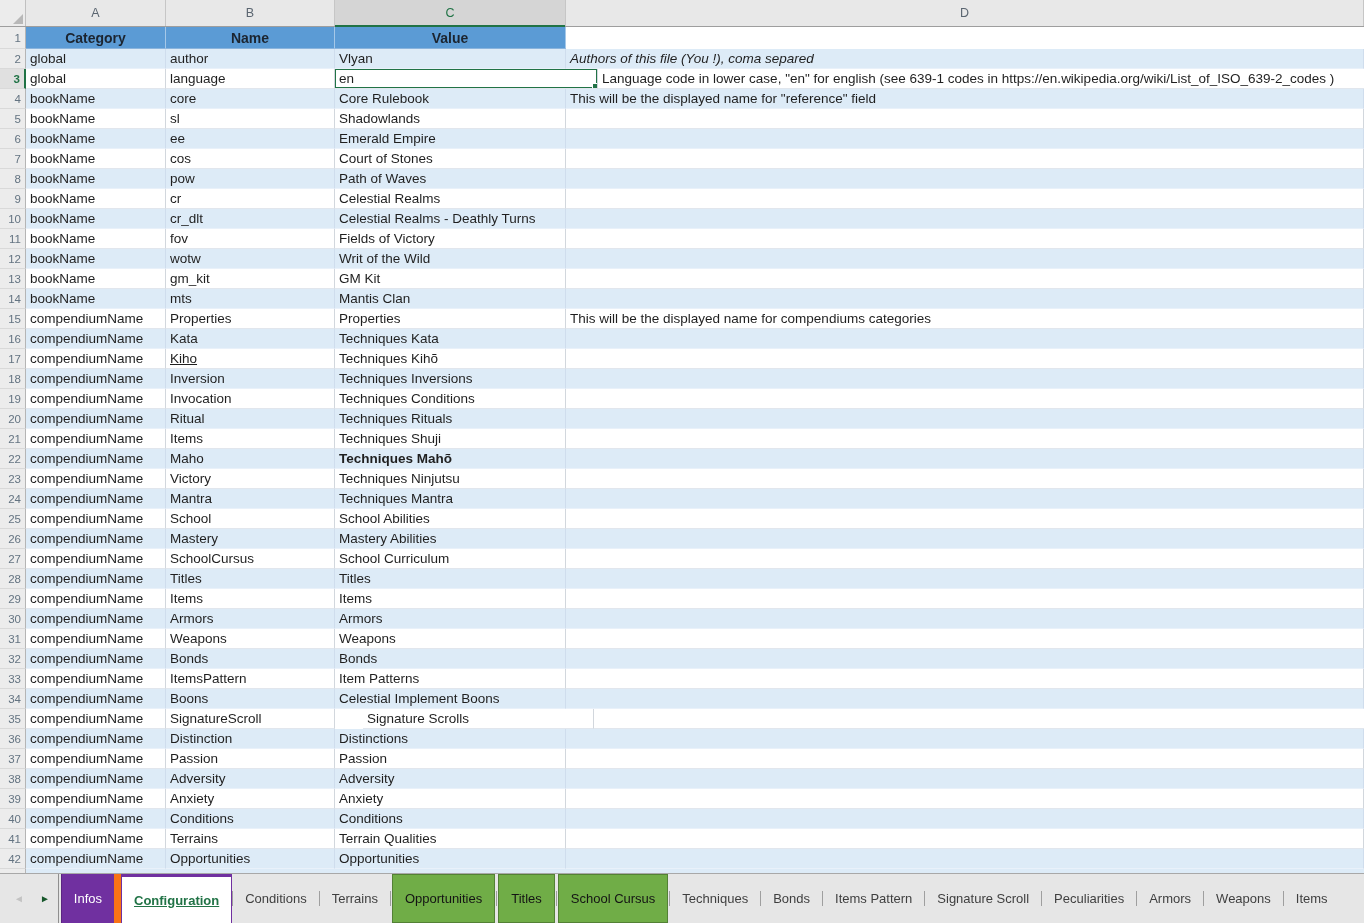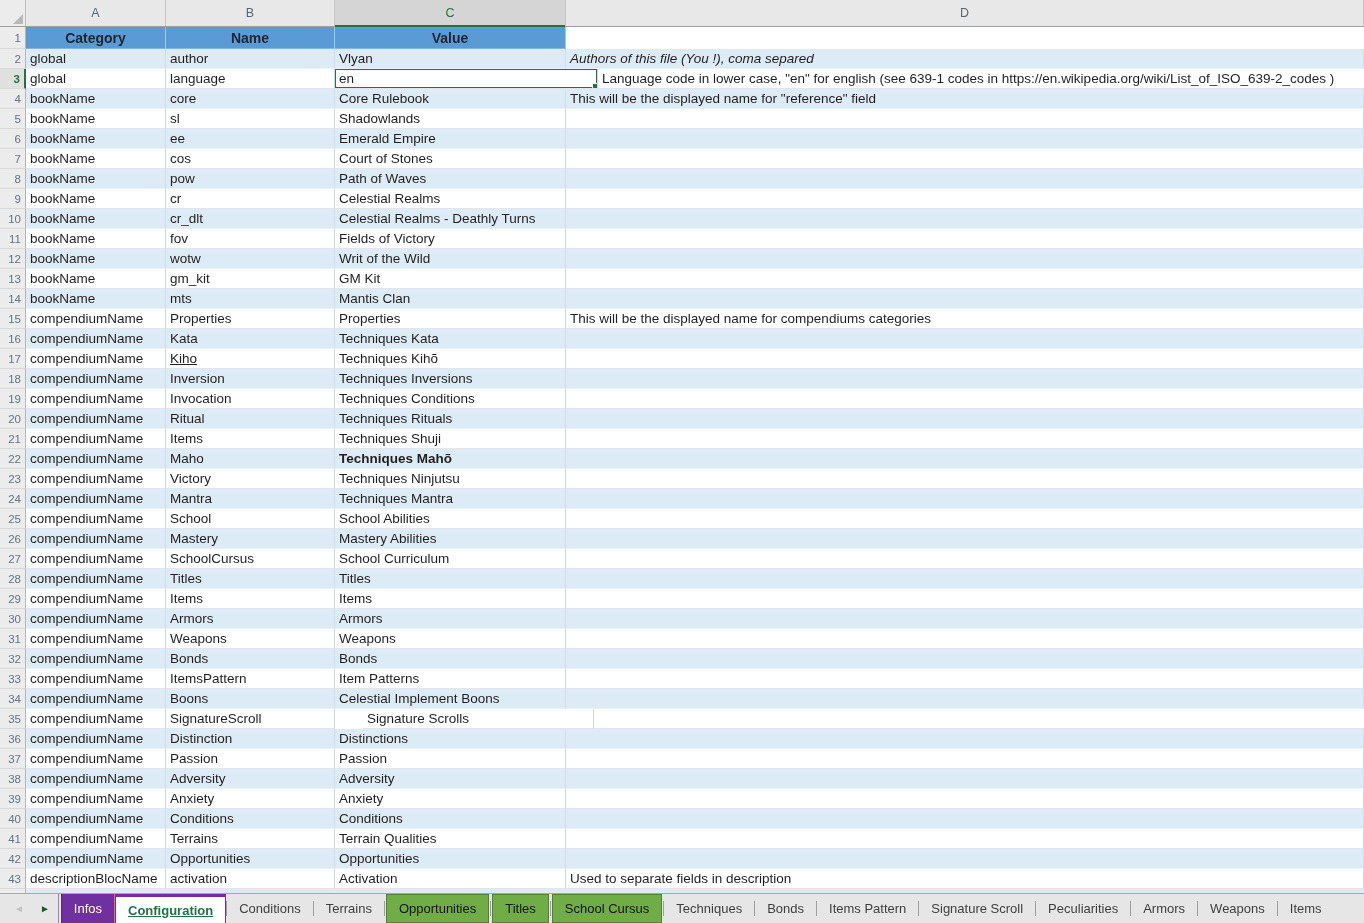--- a/index.html
+++ b/index.html
@@ -46,21 +46,21 @@
   .tabbar{flex:1;min-height:0;background:#E6E6E6;border-top:1px solid #a8a8a8;box-sizing:border-box;
     display:flex;align-items:stretch;overflow:hidden;}
   .nav{display:flex;align-items:center;flex:none;padding:0 6px 0 14px;gap:16px;}
   .arrow{font-size:10px;line-height:1;cursor:default;}
   .arrow.dis{color:#c3c3c3;}
   .arrow.en{color:#17572b;}
   .tallsep{width:1px;background:#8f8f8f;margin:0 2px;flex:none;}
   .tabs{display:flex;align-items:stretch;flex:1;min-width:0;overflow:hidden;}
   .tab{flex:none;display:flex;align-items:center;padding:0 12px;font-size:13px;color:#3f3f3f;
     white-space:nowrap;cursor:pointer;box-sizing:border-box;}
-  .tab.purple{background:#7030A0;color:#fff;border-left:1px solid #5b2482;border-right:1px solid #f97316;}
+  .tab.purple{background:#7030A0;color:#fff;border-left:1px solid #5b2482;border-right:7px solid #f97316;}
   .tab.active{background:#fff;color:#217346;font-weight:bold;text-decoration:underline;
     border-left:1px solid #7030A0;border-right:1px solid #7030A0;border-top:3px solid #7030A0;}
   .tab.green{background:#70AD47;color:#141414;border:1px solid #538135;margin:0 1px;}
   .tabsep{width:1px;height:15px;background:#9f9f9f;align-self:center;flex:none;}
 </style>
 </head>
 <body>
 
 <div class="app">
 
@@ -361,27 +361,20 @@
         <div class="cell" style="width: 169px;">Terrains</div>
         <div class="cell" style="width: 231px;">Terrain Qualities</div>
         <div class="cell" style="width: 798px;"></div>
       </div>
       <div class="row band">
         <div class="gut">42</div>
         <div class="cell" style="width: 140px;">compendiumName</div>
         <div class="cell" style="width: 169px;">Opportunities</div>
         <div class="cell" style="width: 231px;">Opportunities</div>
         <div class="cell" style="width: 798px;"></div>
-      </div>
-      <div class="row">
-        <div class="gut">43</div>
-        <div class="cell" style="width: 140px;">descriptionBlocName</div>
-        <div class="cell" style="width: 169px;">activation</div>
-        <div class="cell" style="width: 231px;">Activation</div>
-        <div class="cell" style="width: 798px;">Used to separate fields in description</div>
       </div>
     </div>
 
   <div class="partial">
     <div class="pgut"></div>
     <div class="pfill"></div>
   </div>
 
   <div class="tabbar">
     <div class="nav">

